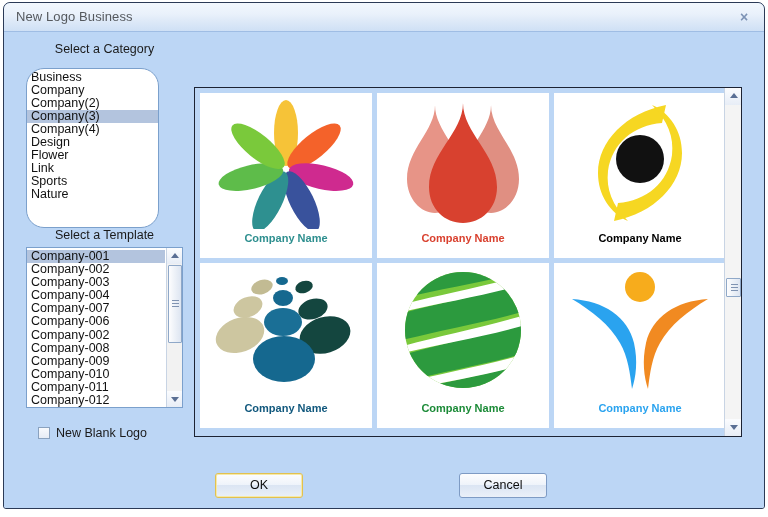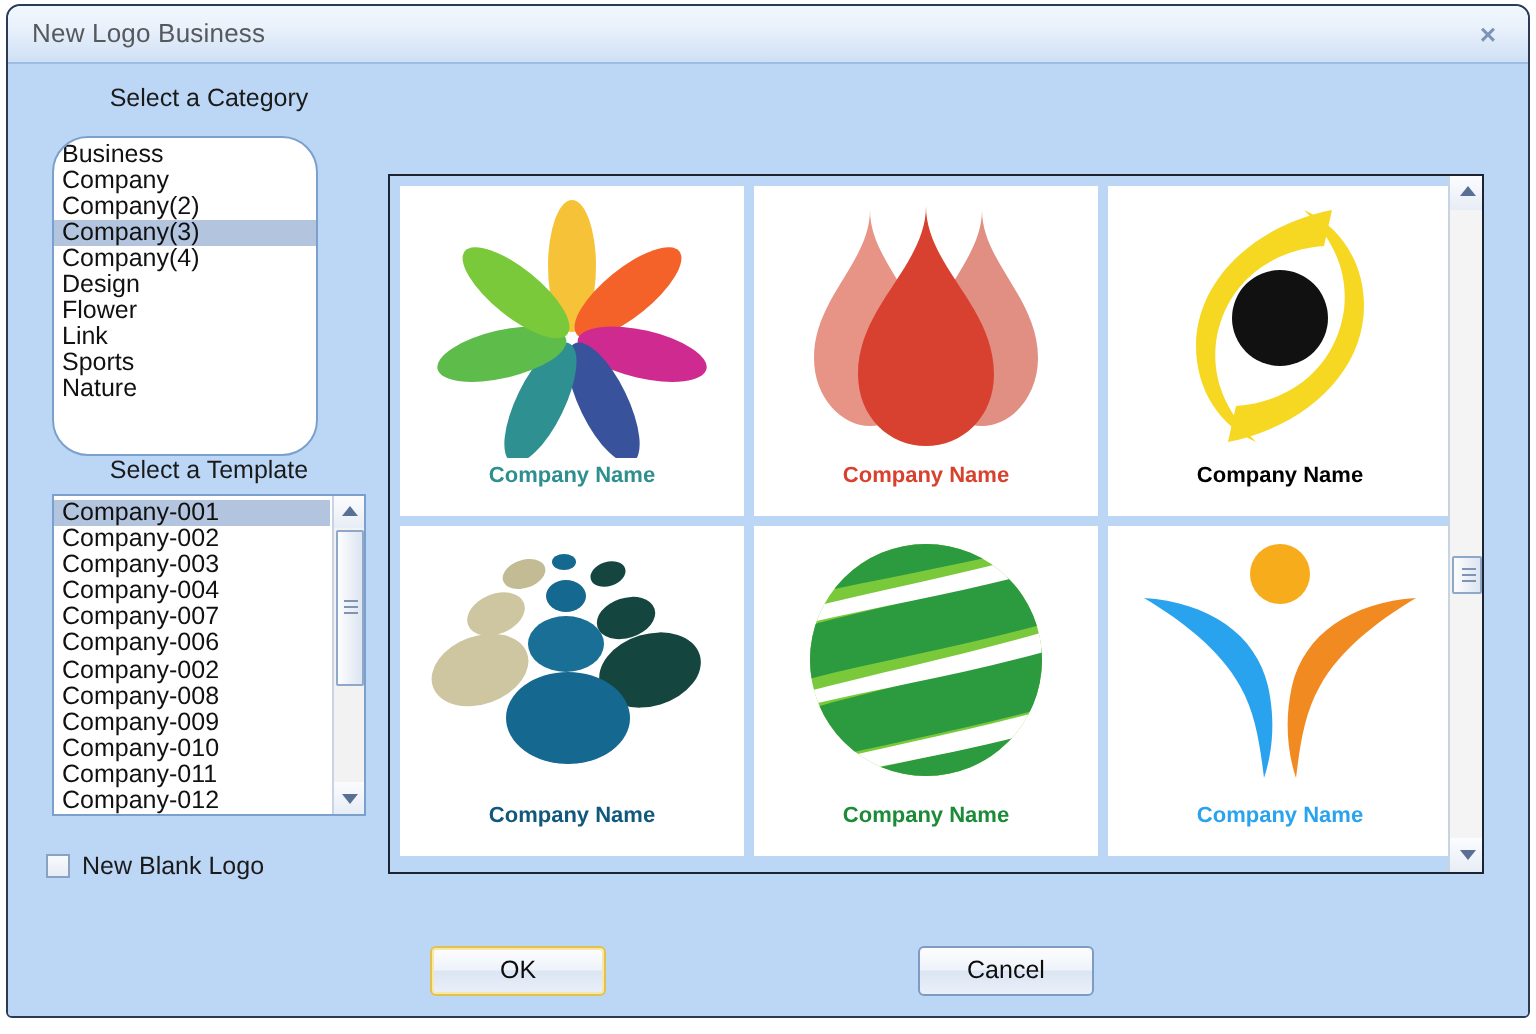--- a/index.html
+++ b/index.html
@@ -184,21 +184,21 @@
   .sb-grip span {
     display: block;
     height: 1px;
     margin-bottom: 2px;
     background: #7f93b2;
   }
 
   
   .checkrow {
     position: absolute;
-    left: 19px;
+    left: 34px;
     top: 394px;
     display: flex;
     align-items: center;
     cursor: pointer;
     user-select: none;
     justify-content: space-between;
   }
   .checkbox {
     width: 12px;
     height: 12px;

